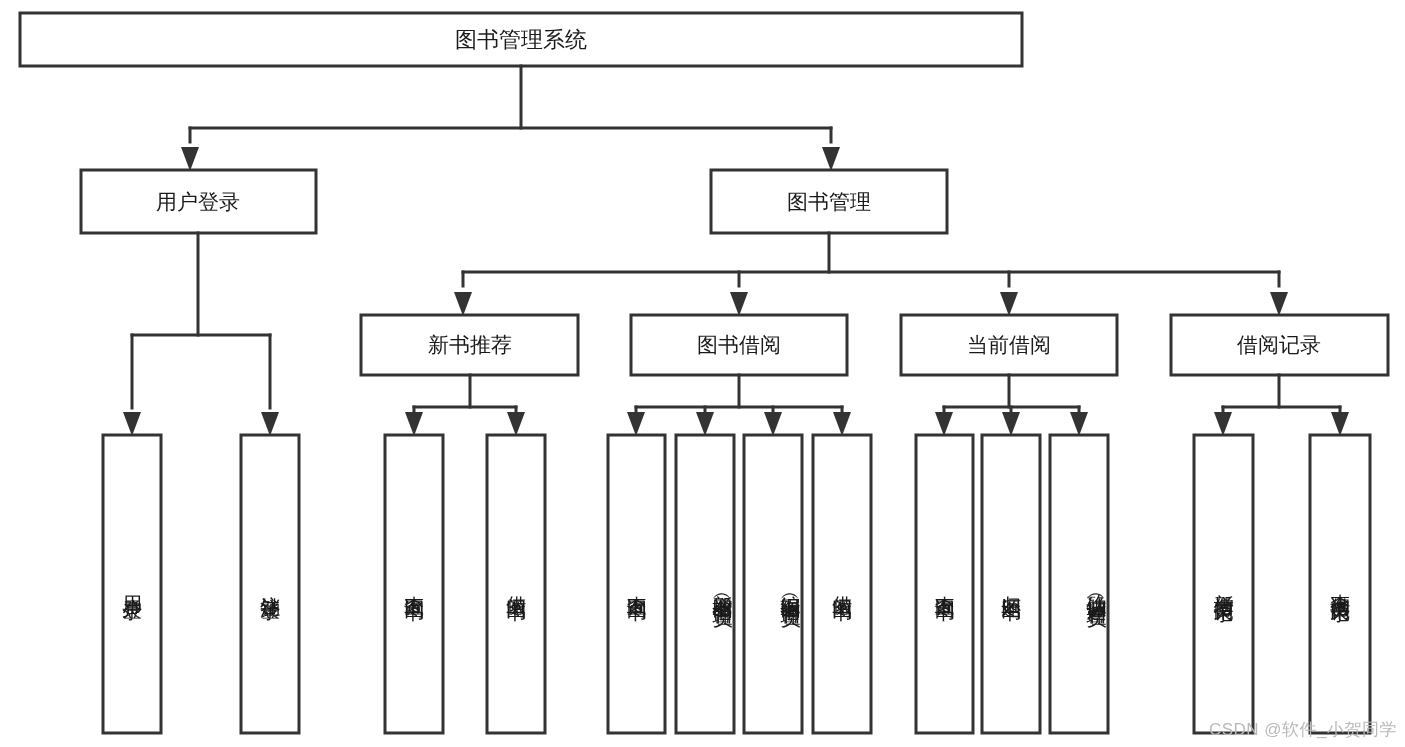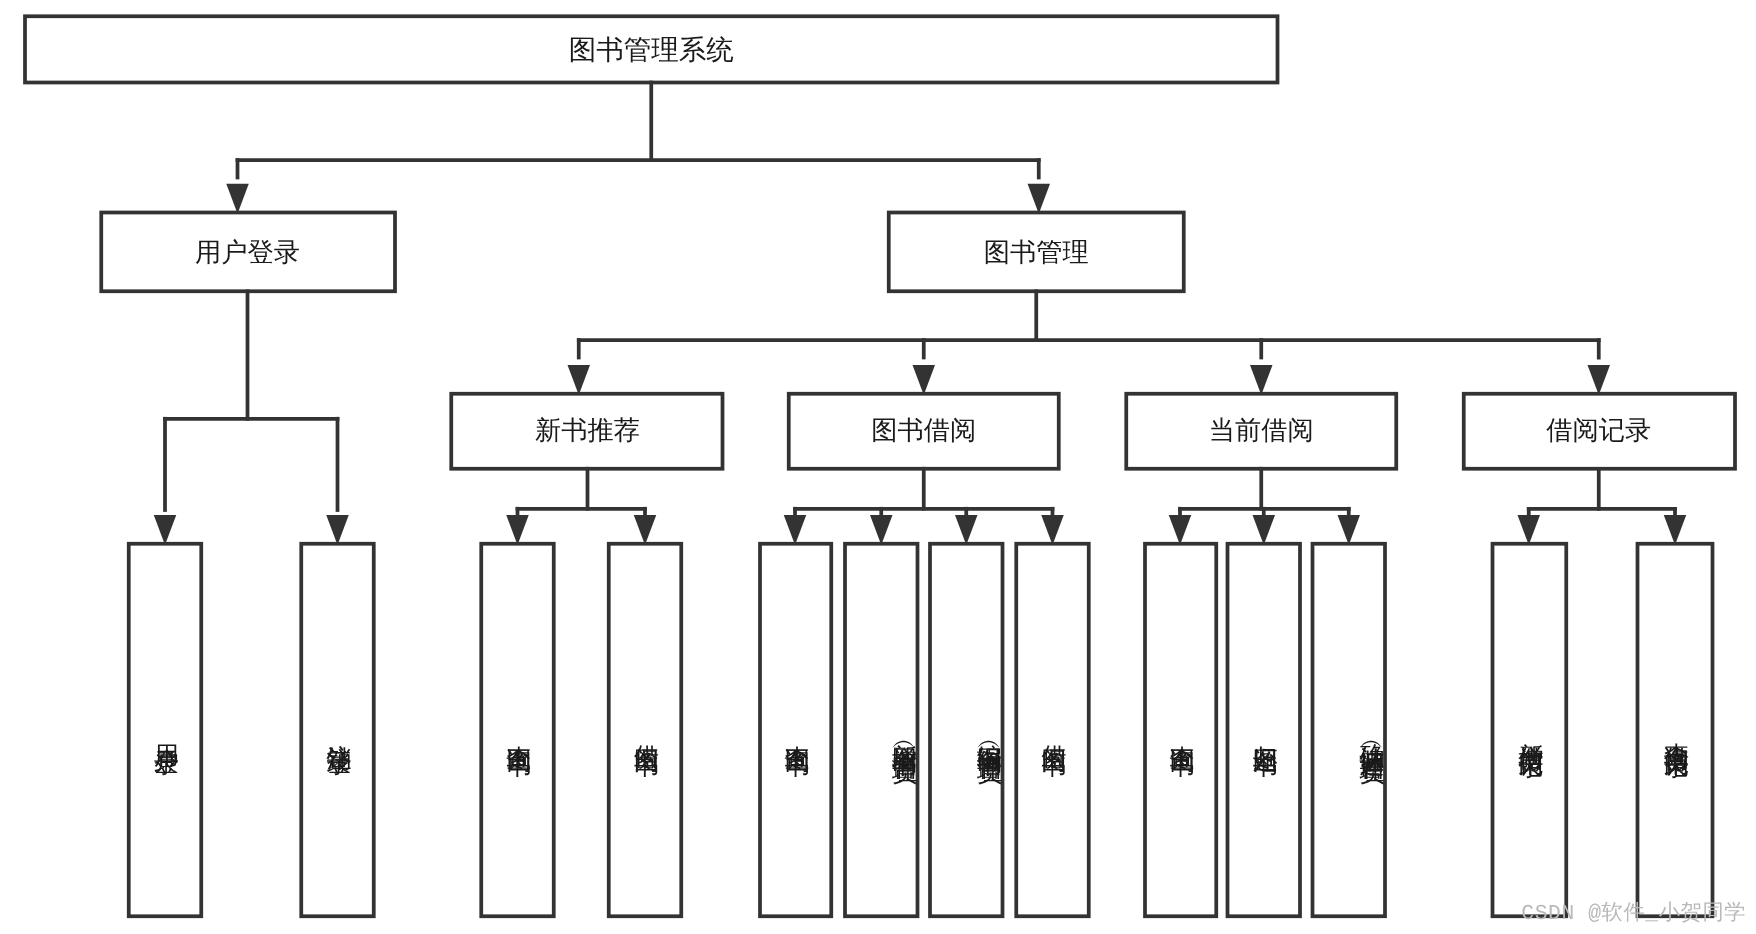--- a/index.html
+++ b/index.html
@@ -67,21 +67,21 @@
     display: flex;
     align-items: center;
     justify-content: center;
     white-space: nowrap;
     pointer-events: none;
   }
   .watermark {
     position: absolute;
     right: 8px;
     bottom: 6px;
-    font-family: Liberation Mono, monospace;
+    font-family: Liberation Sans, sans-serif;
     font-size: 17px;
     color: #b9b9b9;
     letter-spacing: 0.5px;
     white-space: nowrap;
   }
 </style>
 </head>
 <body>
 
 <div id="diagram-root">

